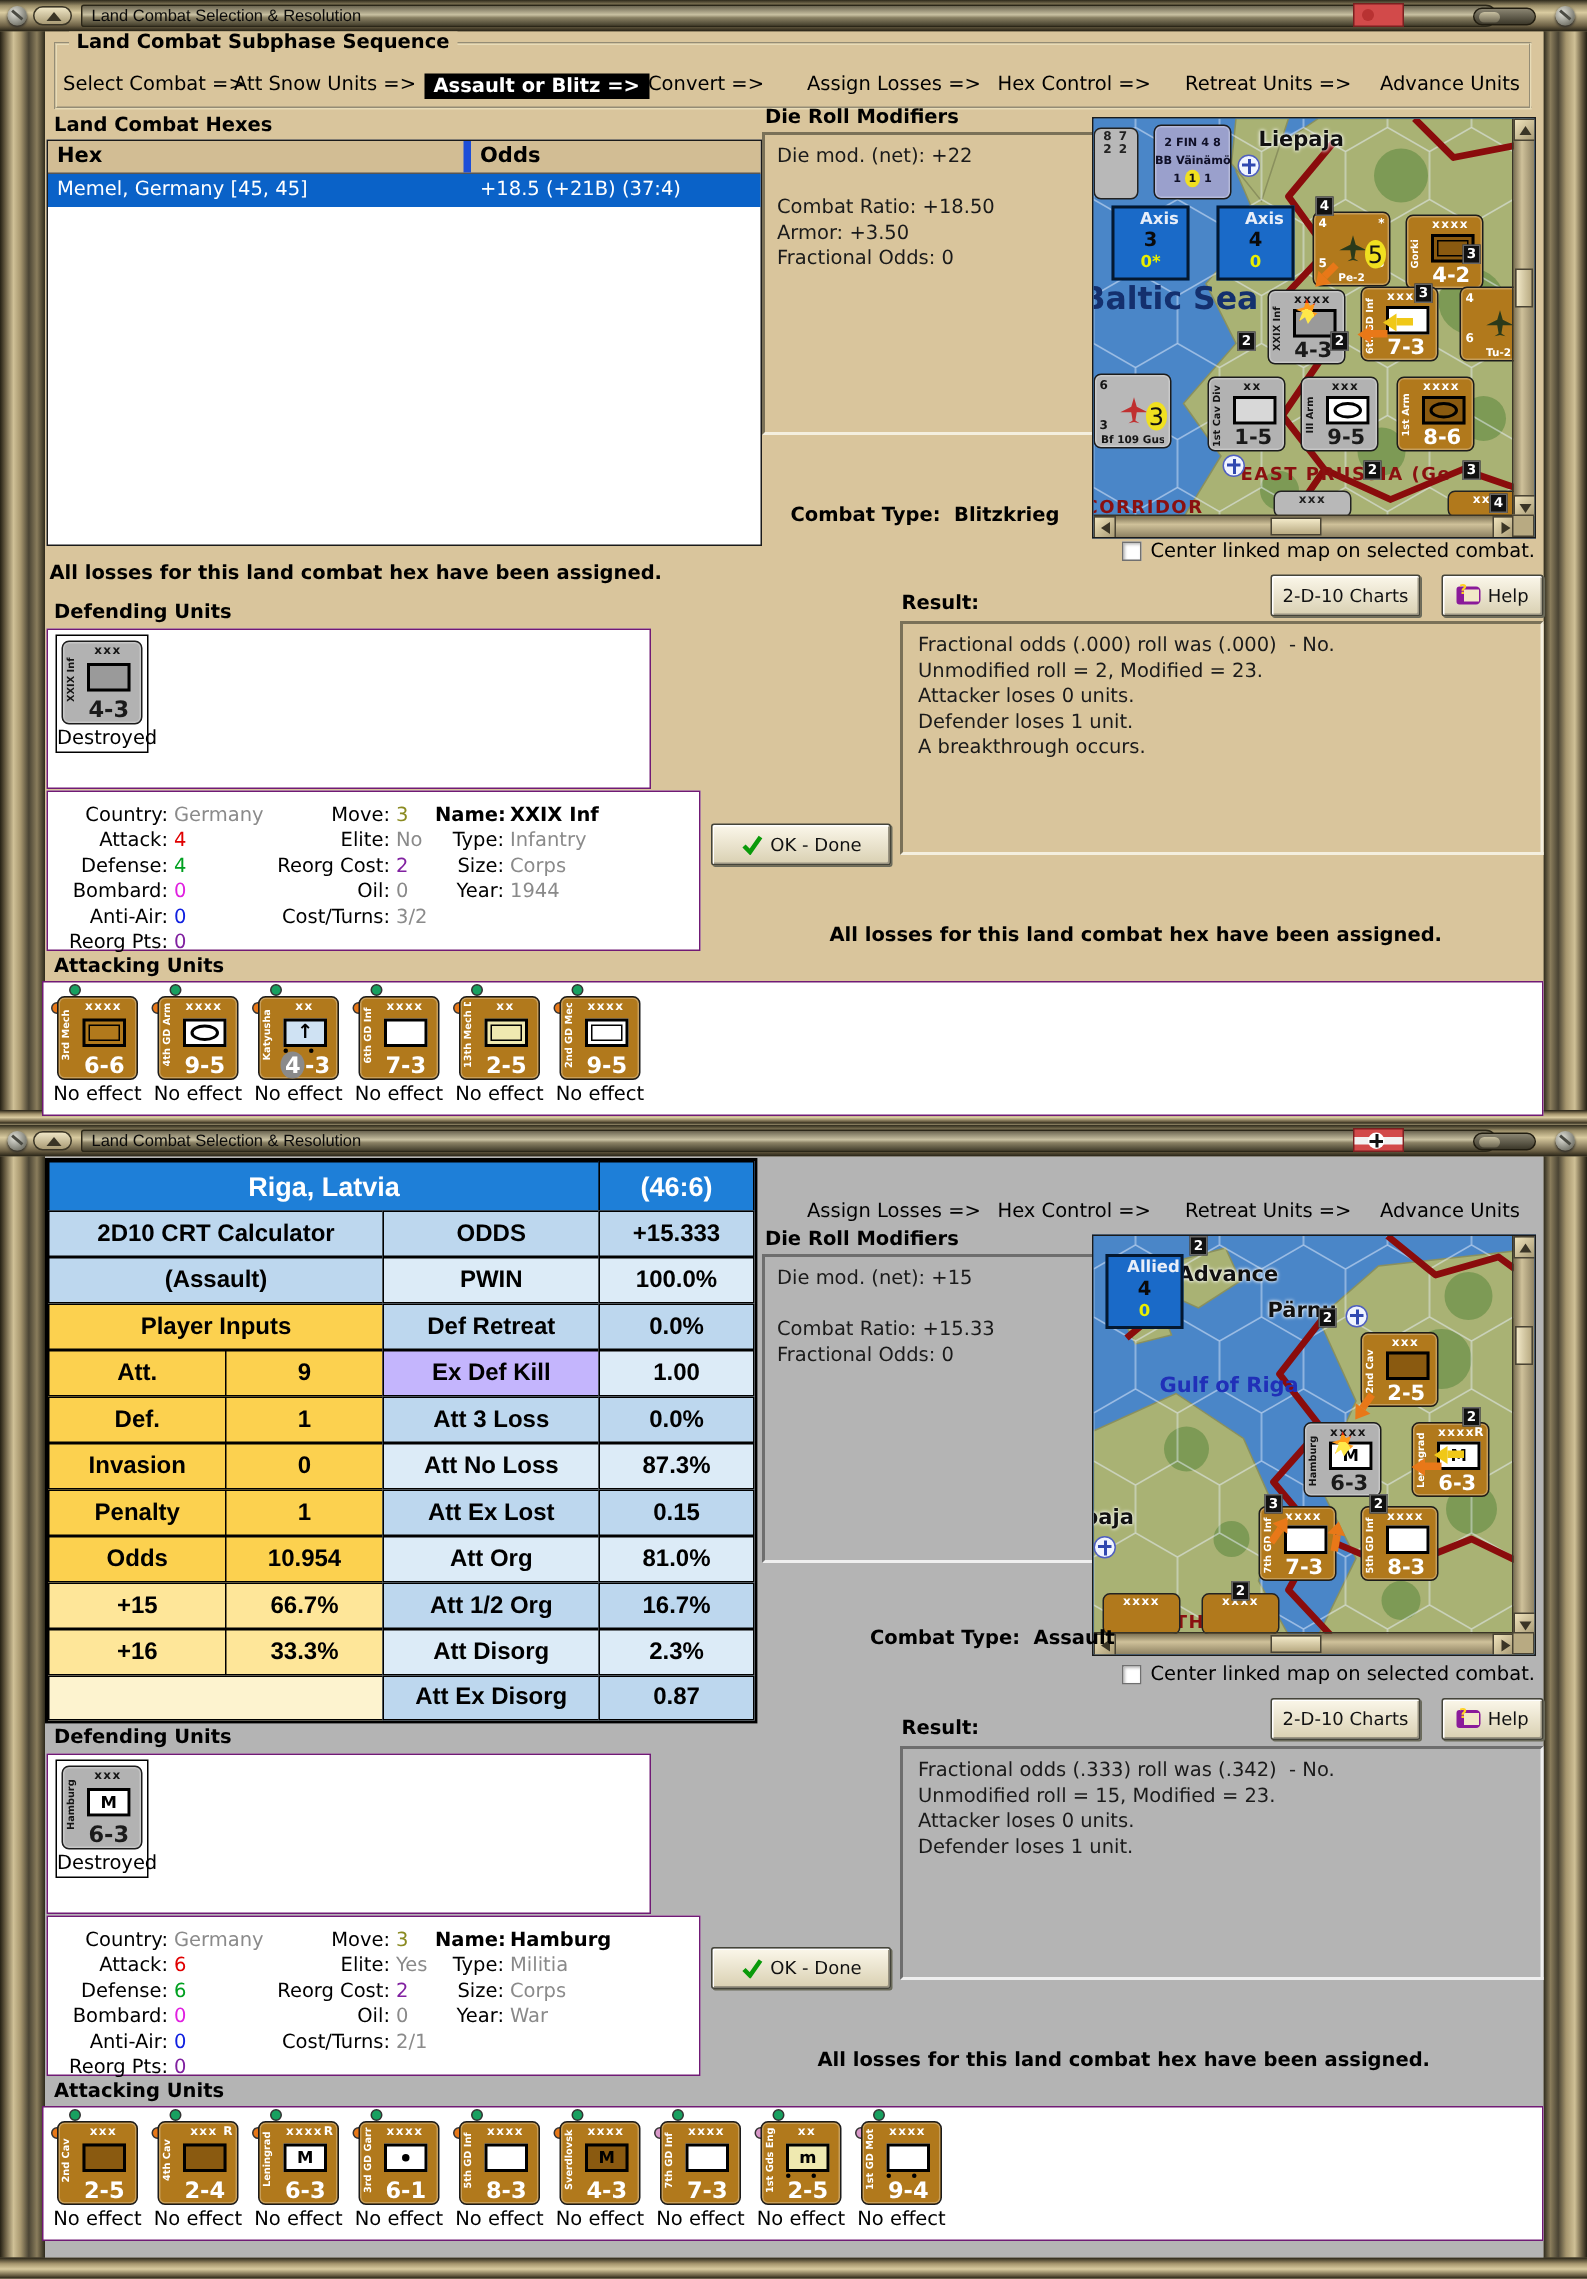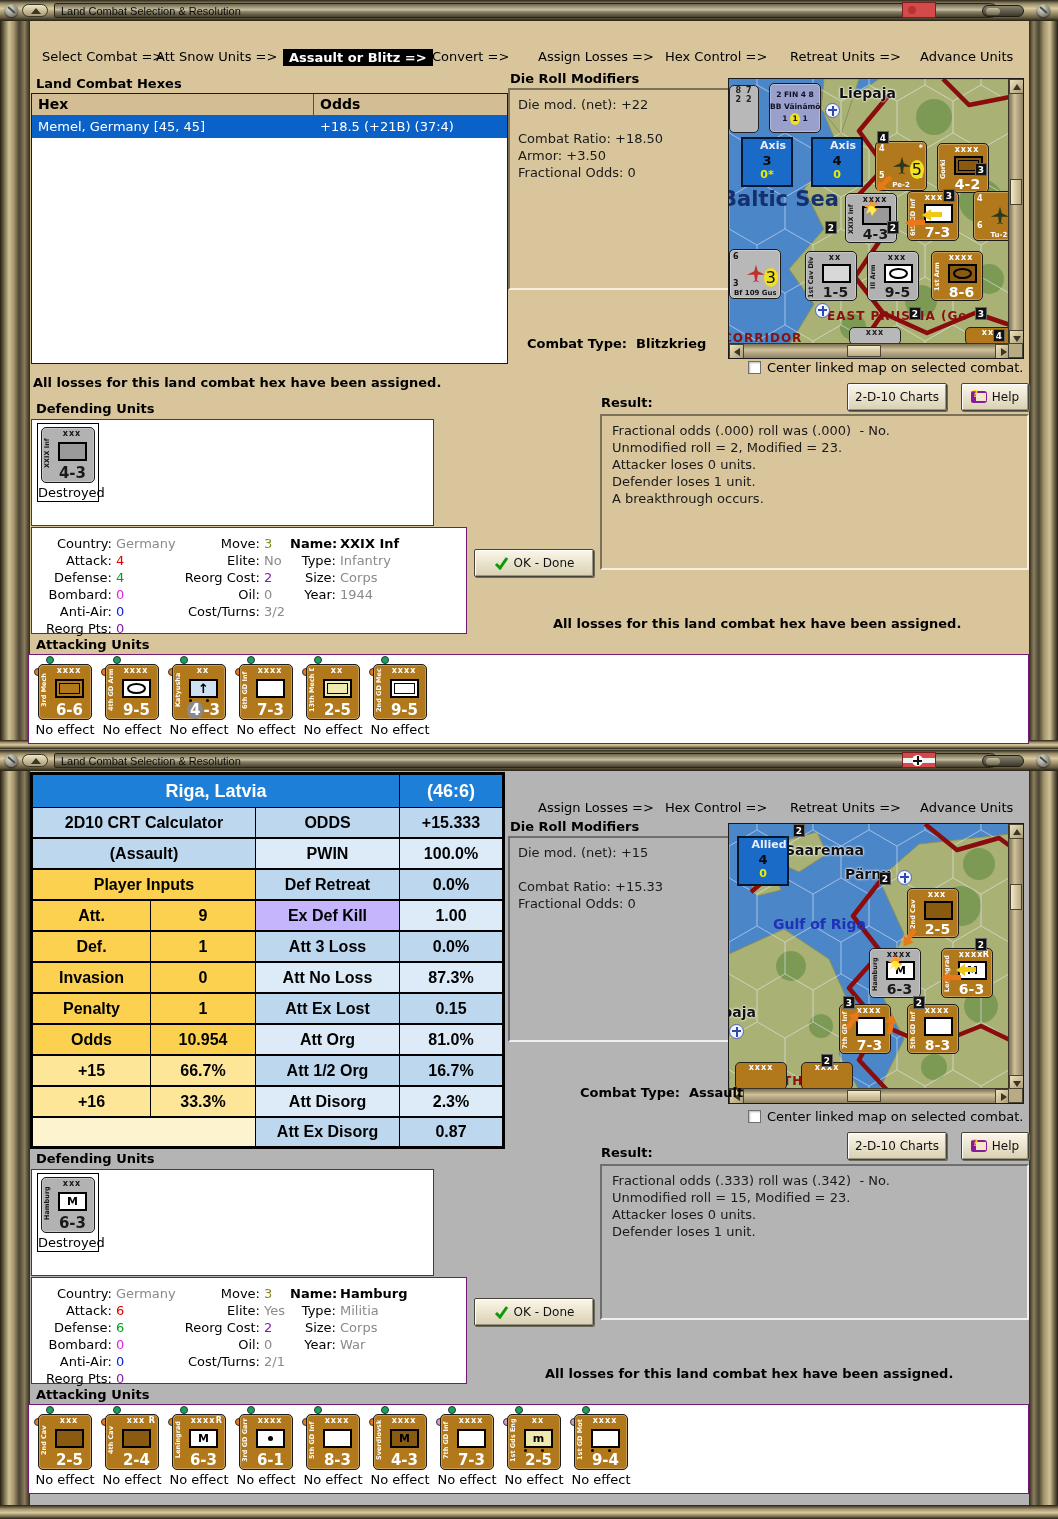--- a/index.html
+++ b/index.html
@@ -41,21 +41,21 @@
   .sunk2{border:2px solid;border-color:#6e6e6e #efefef #efefef #6e6e6e;}
   .whitebox{background:#ffffff;border:1px solid #701a75;}
   .btn{position:absolute;background:linear-gradient(#fbf7ea,#d9d0b2);border:1px solid #44443a;border-radius:2px;box-shadow:inset 1px 1px 0 #fff,inset -1px -1px 0 #9a9482,1px 1px 0 #6a6a5a;font:12px "DejaVu Sans",sans-serif;color:#111;display:flex;align-items:center;justify-content:center;gap:5px;cursor:default;text-align:center;}
   .cb{position:absolute;width:13px;height:13px;background:#fff;border:1px solid #707070;box-shadow:inset 1px 1px 2px #b8b8b8;}
   .note{font:bold 13px "DejaVu Sans",sans-serif;color:#000;white-space:nowrap;}
   .tline{font:13px "DejaVu Sans",sans-serif;color:#1a1a1a;line-height:17px;white-space:pre;}
 
   
   .hextable{position:absolute;background:#fff;border:1px solid #1a1a1a;}
   .ht-head{display:flex;height:22px;background:#d2bd94;border-bottom:1px solid #555;font:bold 14px "DejaVu Sans",sans-serif;}
-  .ht-h1{width:282px;padding:2px 0 0 6px;border-right:1px solid #1d4ed8;}
+  .ht-h1{width:282px;padding:2px 0 0 6px;border-right:5px solid #1d4ed8;}
   .ht-h2{flex:1;padding:2px 0 0 6px;}
   .ht-row{display:flex;height:22px;font:13px "DejaVu Sans",sans-serif;}
   .ht-row.sel{background:#0a62c8;color:#fff;}
   .ht-c1{width:282px;padding:3px 0 0 6px;overflow:hidden;white-space:nowrap;}
   .ht-c2{flex:1;padding:3px 0 0 6px;white-space:nowrap;}
 
   
   .counter{position:absolute;width:52px;height:50px;border:1px solid #1c1c1c;border-radius:5px;background:#b1791c;color:#fff;box-shadow:inset 0 0 0 1px rgba(255,255,255,.28);}
   .counter.gray{background:#b2b2b2;color:#151515;}
   .c-size{position:absolute;top:1px;left:10px;right:2px;text-align:center;font:bold 8px "DejaVu Sans",sans-serif;letter-spacing:1px;}
@@ -161,20 +161,23 @@
       </div>
     <div class="flag" style="right:122px;top:752px;">
         <span class="wb"></span>
         <span class="cr"></span>
       </div>
     <div class="pill" style="right:34px;top:755px;"></div>
     <div class="screw" style="right:8px;top:754px;"></div>
     <div class="content2" style="top:771px;height:734px;"></div>
   </div>
 
+  <div class="groupbox" style="left:36px;top:28px;width:985px;height:45px;">
+    <span class="legend">Land Combat Subphase Sequence</span>
+  </div>
   <div class="layer" id="w1-steps">
       <div class="step" style="left: 42px; top: 49px;">Select Combat =&gt;</div>
       <div class="step" style="left: 156px; top: 49px;">Att Snow Units =&gt;</div>
       <div class="step active" style="left: 283px; top: 49px;">Assault or Blitz =&gt;</div>
       <div class="step" style="left: 432px; top: 49px;">Convert =&gt;</div>
       <div class="step" style="left: 538px; top: 49px;">Assign Losses =&gt;</div>
       <div class="step" style="left: 665px; top: 49px;">Hex Control =&gt;</div>
       <div class="step" style="left: 790px; top: 49px;">Retreat Units =&gt;</div>
       <div class="step" style="left: 920px; top: 49px;">Advance Units</div>
     </div>
@@ -730,21 +733,21 @@
           <polygon points="83.7,294.0 56.0,310.0 28.3,294.0 28.3,262.0 56.0,246.0 83.7,262.0 " fill="none" stroke="rgba(235,243,255,0.30)"></polygon>
           <polygon points="139.7,294.0 112.0,310.0 84.3,294.0 84.3,262.0 112.0,246.0 139.7,262.0 " fill="none" stroke="rgba(235,243,255,0.30)"></polygon>
           <polygon points="195.7,294.0 168.0,310.0 140.3,294.0 140.3,262.0 168.0,246.0 195.7,262.0 " fill="none" stroke="rgba(235,243,255,0.30)"></polygon>
           <polygon points="251.7,294.0 224.0,310.0 196.3,294.0 196.3,262.0 224.0,246.0 251.7,262.0 " fill="none" stroke="rgba(235,243,255,0.30)"></polygon>
           <polygon points="307.7,294.0 280.0,310.0 252.3,294.0 252.3,262.0 280.0,246.0 307.7,262.0 " fill="none" stroke="rgba(235,243,255,0.30)"></polygon>
           <polyline points="14,26 46,48 22,68" fill="none" stroke="#8a0c0c" stroke-width="4.5" stroke-linejoin="round"></polyline>
           <polyline points="152,56 124,92 152,128 120,164 150,200 130,236 158,266" fill="none" stroke="#8a0c0c" stroke-width="4.5" stroke-linejoin="round"></polyline>
           <polyline points="150,200 202,222 252,202 281,216" fill="none" stroke="#8a0c0c" stroke-width="4.5" stroke-linejoin="round"></polyline>
           <polyline points="196,0 228,26 270,14 281,22" fill="none" stroke="#8a0c0c" stroke-width="4.5" stroke-linejoin="round"></polyline>
         </svg>
-        <div class="m-city" style="left: 56px; top: 18px;">Saaremaa</div>
+        <div class="m-city" style="left: 56px; top: 18px;">Advance</div>
         <div class="m-city" style="left: 116px; top: 42px;">Pärnu</div>
         <div class="m-sea2" style="left: 44px; top: 92px;">Gulf of Riga</div>
         <div class="m-city" style="left: -30px; top: 180px;">Liepaja</div>
         <div class="m-region" style="left: 40px; top: 250px;">LITHUANIA</div>
         <div class="anchor" style="left: 168px; top: 46px;"></div>
         <div class="anchor" style="left: 0px; top: 200px;"></div>
         <div class="side-box" style="left: 8px; top: 12px;">
           <div class="sb-t">Allied</div>
           <div class="sb-n">4</div>
           <div class="sb-s">0</div>

